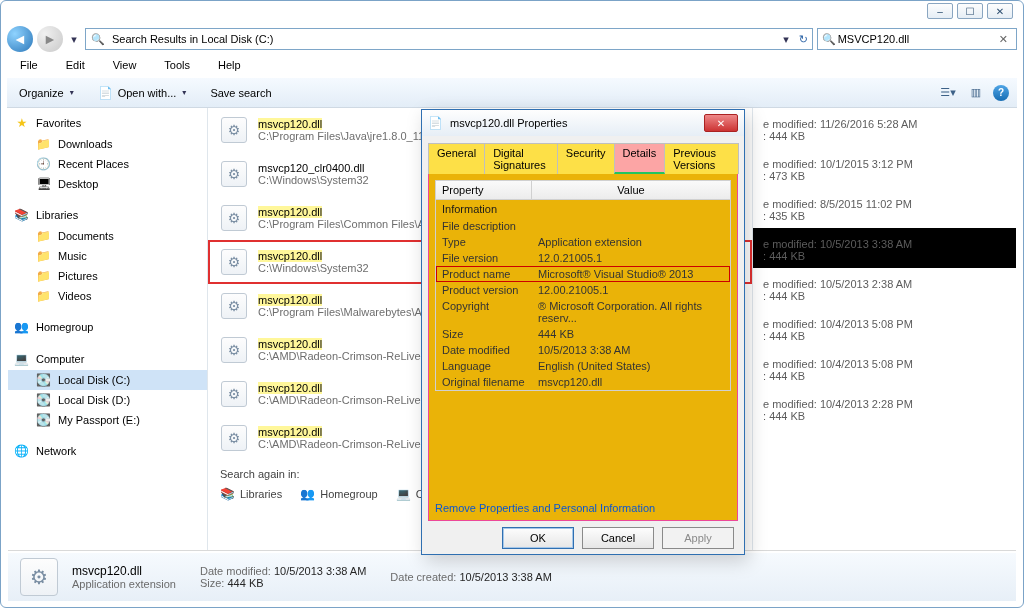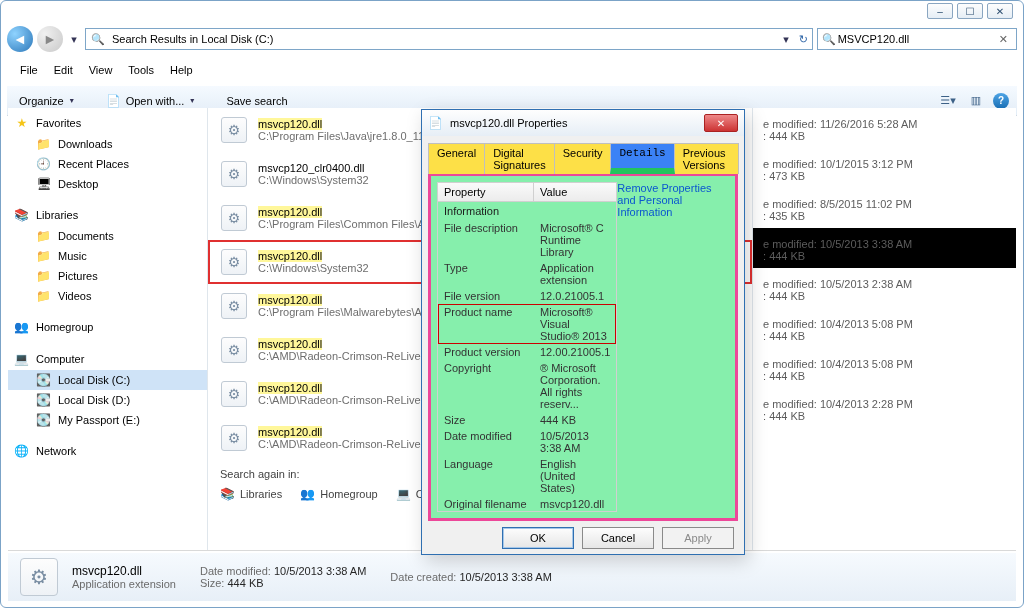--- a/index.html
+++ b/index.html
@@ -19,25 +19,25 @@
 .address-bar { flex: 1; height: 22px; border: 1px solid #7ea6c8; background: #fff; display: flex; align-items: center; padding: 0 4px; gap: 6px; }
 .address-bar .icon-slot { width:16px; height:16px; display:flex; align-items:center; justify-content:center;}
 .address-bar .breadcrumb { flex:1; color:#000; }
 .address-bar .tail-icons { display:flex; gap:4px; }
 .search-box { width: 200px; height: 22px; border: 1px solid #7ea6c8; background: #fff; display: flex; align-items: center; padding: 0 4px; position: relative; }
 .search-box input { border:none; outline:none; flex:1; font-size:11px; }
 .search-box .clear-x { color:#666; cursor:pointer; padding:0 4px; }
 .search-box .mag { color:#2a62a5; padding-right:2px; }
 
 
-.menu-bar { position:absolute; top:56px; left:6px; right:6px; height:21px; display:flex; align-items:flex-end; gap:2px; padding-left:6px; }
+.menu-bar { position:absolute; top:56px; left:6px; right:6px; height:21px; display:flex; align-items:flex-start; gap:14px; padding-left:6px; }
 .menu-bar span { padding: 2px 7px; cursor: default; }
 
 
-.toolbar { position:absolute; top:77px; left:6px; right:6px; height:30px; background: linear-gradient(#f5faff,#e3edf7); display:flex; align-items:center; padding:0 8px; gap:20px; border-bottom:1px solid #cfd9e3;margin-top:8px; }
+.toolbar { position:absolute; top:77px; left:6px; right:6px; height:30px; background: linear-gradient(#f5faff,#e3edf7); display:flex; align-items:center; padding:0 8px; gap:12px; border-bottom:1px solid #cfd9e3; }
 .tl-btn { padding:3px 8px 3px 4px; display:flex; align-items:center; gap:4px; cursor:pointer; }
 .tl-drop::after { content:"▾"; font-size:8px; margin-left:2px; color:#335; }
 .toolbar .spacer { flex:1; }
 .toolbar .view-icons { display:flex; gap:6px; color:#3d6187; align-items:center;}
 .toolbar .view-icons .vi { width:22px; height:20px; cursor:pointer; display:flex; align-items:center; justify-content:center;}
 .help-q { width:16px; height:16px; border-radius:50%; background:linear-gradient(#4fa5e6,#176db3); color:#fff; display:flex; align-items:center; justify-content:center; font-weight:bold; font-size:10px;}
 
 
 .main { position:absolute; top:107px; left:7px; right:7px; bottom:56px; display:flex; background:#fff; border-bottom:1px solid #d9d9d9;}
 .sidebar { width:200px; border-right:1px solid #dfe6ec; overflow:auto; padding:4px 0; }
@@ -81,27 +81,27 @@
 .details-bar .k { color:#6b6b6b; }
 .details-bar .v { color:#262626; }
 
 
 .dialog { position:absolute; top:108px; left:420px; width:324px; height:446px; border:1px solid #2f6fb1; background:#f0f0f0; box-shadow: 4px 6px 18px rgba(0,0,0,.18); font-size:11px;}
 .dlg-title { height:26px; background:linear-gradient(#fefefe,#e6eef6); display:flex; align-items:center; padding:0 6px; gap:6px;}
 .dlg-title .t { flex:1; }
 .dlg-close { width:34px; height:18px; background:linear-gradient(#e88,#c33); border:1px solid #a22; border-radius:2px; color:#fff; display:flex; align-items:center; justify-content:center; cursor:pointer; font-size:10px;}
 .tabs { display:flex; padding:6px 6px 0 6px; gap:0; }
 .tab { padding:3px 8px; border:1px solid #bfbfbf; border-bottom:none; background:#fde047; cursor:pointer; position:relative; top:1px; margin-right:-1px; font-size:11px;}
-.tab.active { background:#3b82f6; border-bottom:6px solid #22c55e; z-index:2;font-family:Liberation Mono, monospace;}
-.tab-body { margin:0 6px 6px 6px; border:3px solid #ec4899; background:#86efac; height:348px; padding:6px; display:flex; }
+.tab.active { background:#fca5a5; border-bottom:2px solid #22c55e; z-index:2;}
+.tab-body { margin:0 6px 6px 6px; border:1px solid #ec4899; background:#eab308; height:348px; padding:6px; display:flex; flex-direction:column; }
 .prop-grid { border:1px solid #d0d0d0; }
 .pg-head { display:flex; background:linear-gradient(#fafafa,#ececec); border-bottom:1px solid #d0d0d0; }
 .pg-head div { padding:3px 6px; }
 .pg-head .pcol { width:96px; border-right:1px solid #d0d0d0;}
-.pg-head .vcol { flex:1; }
+.pg-head .vcol { flex:1;text-align:center; }
 .pg-body { }
 .pg-row { display:flex; }
 .pg-row .pcol { width:96px; padding:2px 6px; color:#333; }
 .pg-row .vcol { flex:1; padding:2px 6px; color:#333; }
 .pg-cat { padding:3px 6px; color:#1a1a1a; }
 .row-highlight { outline:1px solid #c00; outline-offset:-1px; }
 .link-a { color:#0b57d0; cursor:pointer; text-decoration:none; }
 .dlg-buttons { display:flex; gap:8px; justify-content:flex-end; padding:0 10px 10px 0; }
 .dlg-buttons button { width:72px; height:22px; border:1px solid #8a8a8a; background:linear-gradient(#fdfdfd,#e6e6e6); cursor:pointer; font-size:11px;}
 .dlg-buttons button.default { border:1px solid #2f6fb1; box-shadow:0 0 0 1px #a5c7e9 inset;}
@@ -402,21 +402,20 @@
     <div class="tab-body">
       <div class="prop-grid">
         <div class="pg-head">
           <div class="pcol">Property</div>
           <div class="vcol">Value</div>
         </div>
         <div class="pg-body">
           <div class="pg-cat">Information</div>
           <div class="pg-row">
               <div class="pcol">File description</div>
-              <div class="vcol">Microsoft® C Runtime Library</div>
             </div>
           <div class="pg-row">
               <div class="pcol">Type</div>
               <div class="vcol">Application extension</div>
             </div>
           <div class="pg-row">
               <div class="pcol">File version</div>
               <div class="vcol">12.0.21005.1</div>
             </div>
           <div class="pg-row row-highlight">

